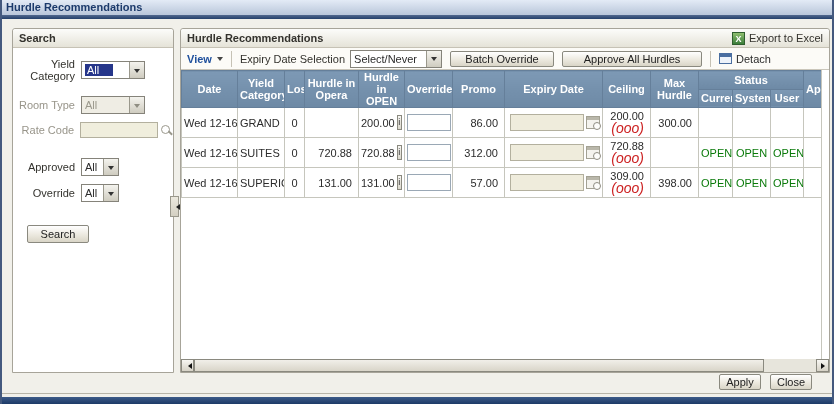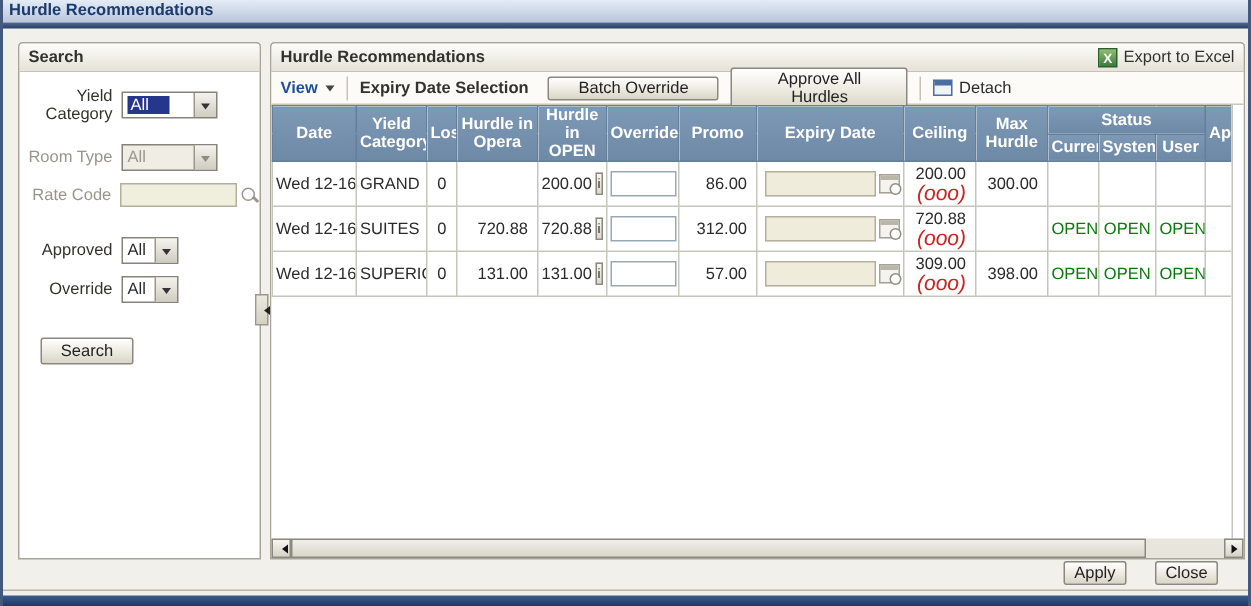--- a/index.html
+++ b/index.html
@@ -59,21 +59,21 @@
   
   #main-panel { left:178px; top:28px; width:650px; height:345px; }
   .export { margin-left:auto; display:flex; align-items:center; font-weight:normal; color:#33322d; cursor:default; }
   .xls { width:13px; height:13px; background:linear-gradient(#8fbf6f,#3a7d3a); border:1px solid #2e5e2e;
          color:#fff; font-size:9px; font-weight:bold; text-align:center; line-height:12px; margin-right:4px; }
   .toolbar { height:22px; display:flex; align-items:center; background:#fcfbf7;
              border-bottom:1px solid #cac6ba; padding:0 6px; }
   .tsep { width:1px; height:16px; background:#c6c2b5; margin:0 8px; }
   .view-menu { color:#1e4f9c; display:flex; align-items:center; font-weight:bold;text-align:right; }
   .view-menu i { border:3px solid transparent; border-top:4px solid #444; margin:4px 0 0 5px; }
-  .tlabel { margin-right:5px; color:#33322d;font-weight:bold; }
+  .tlabel { margin-right:5px; color:#33322d; }
   .tb-btn { padding:1px 12px; margin-left:8px; }
   .detach-ic { width:13px; height:11px; border:1px solid #4a6ea0; background:#eef3fa; margin-right:4px; position:relative; }
   .detach-ic::before { content:""; position:absolute; left:0; top:0; right:0; height:3px; background:#4a6ea0; }
 
   
   #grid-wrap { position:absolute; left:0; top:41px; width:640px; height:289px; background:#fff; overflow:hidden; }
   table { border-collapse:collapse; table-layout:fixed; width:640px; }
   th { background:linear-gradient(#7d99b5,#6d89a5); color:#fff; font-size:11px; font-weight:bold;
        border:1px solid #657f9a; height:18px; padding:0 2px; overflow:hidden; white-space:normal; line-height:12px; }
   td { border:1px solid #c6c6bd; height:30px; padding:0 2px; background:#fff; overflow:hidden; white-space:nowrap; }
@@ -99,21 +99,21 @@
   .sb-btn { width:13px; height:13px; background:linear-gradient(#f7f6f2,#d6d2c6); border:1px solid #8a897f;
             position:relative; flex:none; }
   .sb-btn i { position:absolute; top:3px; border:3px solid transparent; }
   .sb-left i { left:3px; border-right:4px solid #111; }
   .sb-right i { left:4px; border-left:4px solid #111; }
   .sb-thumb { flex:none; width:570px; background:linear-gradient(#f1efe9,#d9d5c9); border:1px solid #8a897f; }
   .sb-track { flex:1; }
 
   
   #footer-btns { position:absolute; right:20px; top:374px; }
-  #footer-btns .btn3d { padding:1px 2px; min-width:42px; margin-left:16px; }
+  #footer-btns .btn3d { padding:1px 2px; min-width:42px; margin-left:6px; }
 </style>
 </head>
 <body>
 
 <div id="window">
   <div class="titlebar">Hurdle Recommendations</div>
   <div class="title-underbar"></div>
 
   <div id="search-panel" class="panel">
     <div class="panel-hd">Search</div>
@@ -176,22 +176,28 @@
       </span>
     </div>
 
     <div class="toolbar">
       <span class="view-menu">
         <span>View</span>
           <i></i>
       </span>
       <span class="tsep"></span>
       <span class="tlabel">Expiry Date Selection</span>
-      <span class="btn3d tb-btn" style="width:114px">Batch Override</span>
-      <span class="btn3d tb-btn" style="width:118px">Approve All Hurdles</span>
+      <div class="combo" style="width:92px">
+        <span class="val">Select/Never</span>
+        <span class="drop">
+            <i></i>
+          </span>
+      </div>
+      <span class="btn3d tb-btn" style="width:104px">Batch Override</span>
+      <span class="btn3d tb-btn" style="width:140px">Approve All Hurdles</span>
       <span class="tsep"></span>
       <span class="detach-ic"></span>
       <span>Detach</span>
     </div>
 
     <div id="grid-wrap">
       <table>
         <colgroup>
           <col style="width:56px">
             <col style="width:47px">

